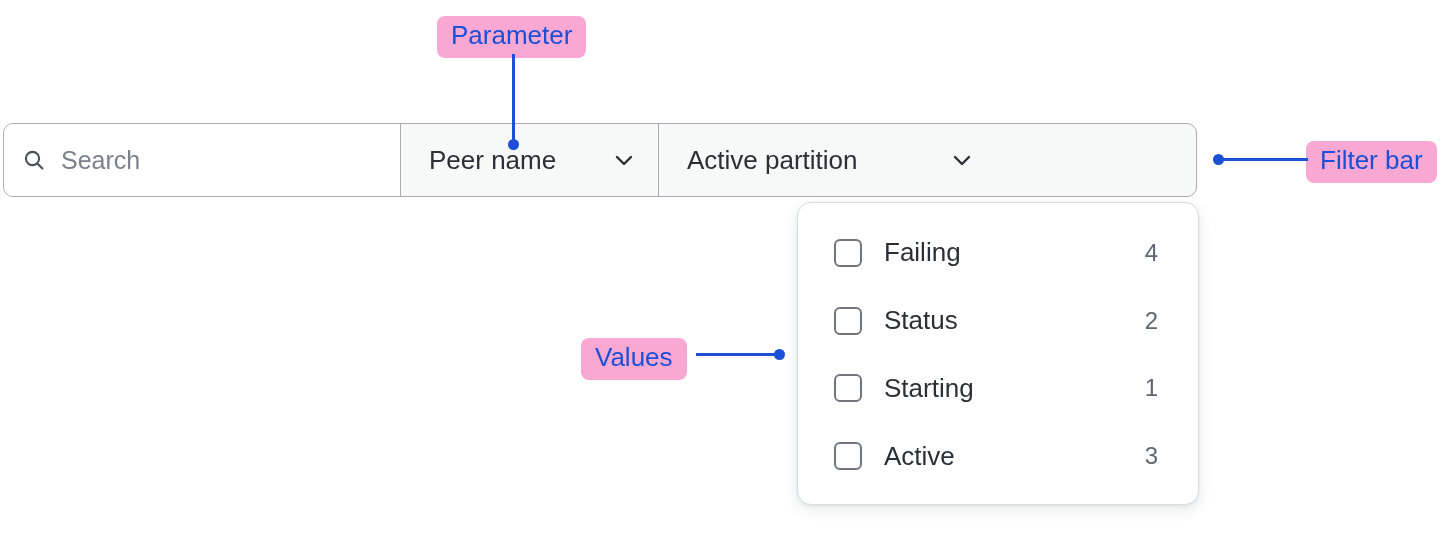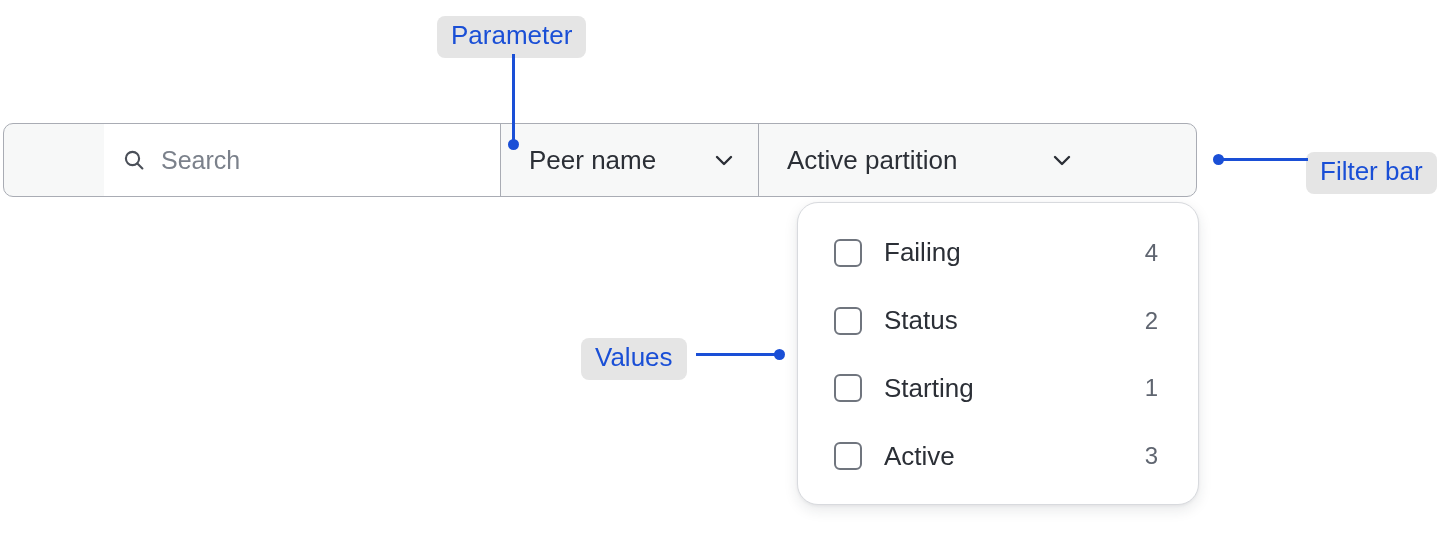--- a/index.html
+++ b/index.html
@@ -23,21 +23,20 @@
     top: 123px;
     width: 1194px;
     height: 74px;
     display: flex;
     align-items: stretch;
     border: 1.5px solid #a9acb4;
     border-radius: 10px;
     box-sizing: border-box;
     background: #f7f8f8;
     overflow: hidden;
-    justify-content: center;
   }
 
   .search-segment {
     width: 397px;
     background: #ffffff;
     display: flex;
     align-items: center;
     gap: 15px;
     padding-left: 18px;
     box-sizing: border-box;
@@ -96,21 +95,21 @@
 
   
   #values-panel {
     position: absolute;
     left: 797px;
     top: 202px;
     width: 402px;
     height: 303px;
     background: #ffffff;
     border: 1px solid #d8dade;
-    border-radius: 21px;
+    border-radius: 14px;
     box-sizing: border-box;
     box-shadow: 0 5px 14px rgba(30,35,45,0.10), 0 1px 3px rgba(30,35,45,0.06);
     padding: 16px 0 14px 0;
     display: flex;
     flex-direction: column;
     justify-content: space-around;
   }
   .value-row {
     display: flex;
     align-items: center;
@@ -139,21 +138,21 @@
     flex: 0 0 auto;
     font-size: 24px;
     color: #5f6570;
     text-align: right;
     min-width: 18px;
   }
 
   
   .anno-chip {
     position: absolute;
-    background: #e5e5e5;
+    background: #f9a8d4;
     color: #1a4fd6;
     font-size: 26px;
     border-radius: 8px;
     padding: 5px 14px 7px 14px;
     white-space: nowrap;
     box-sizing: border-box;
     line-height: 1.15;
   }
   .anno-line-v {
     position: absolute;
@@ -170,21 +169,21 @@
     width: 11px;
     height: 11px;
     border-radius: 50%;
     background: #1a4fd6;
   }
 
   #anno-parameter-chip { left: 437px; top: 16px; }
   #anno-parameter-line { left: 512px; top: 54px; height: 90px; }
   #anno-parameter-dot  { left: 508px; top: 139px; }
 
-  #anno-filterbar-chip { left: 1306px; top: 152px; }
+  #anno-filterbar-chip { left: 1306px; top: 141px; }
   #anno-filterbar-line { left: 1222px; top: 158px; width: 86px; }
   #anno-filterbar-dot  { left: 1213px; top: 154px; }
 
   #anno-values-chip { left: 581px; top: 338px; }
   #anno-values-line { left: 696px; top: 353px; width: 84px; }
   #anno-values-dot  { left: 774px; top: 349px; }
 </style>
 </head>
 <body>
 

